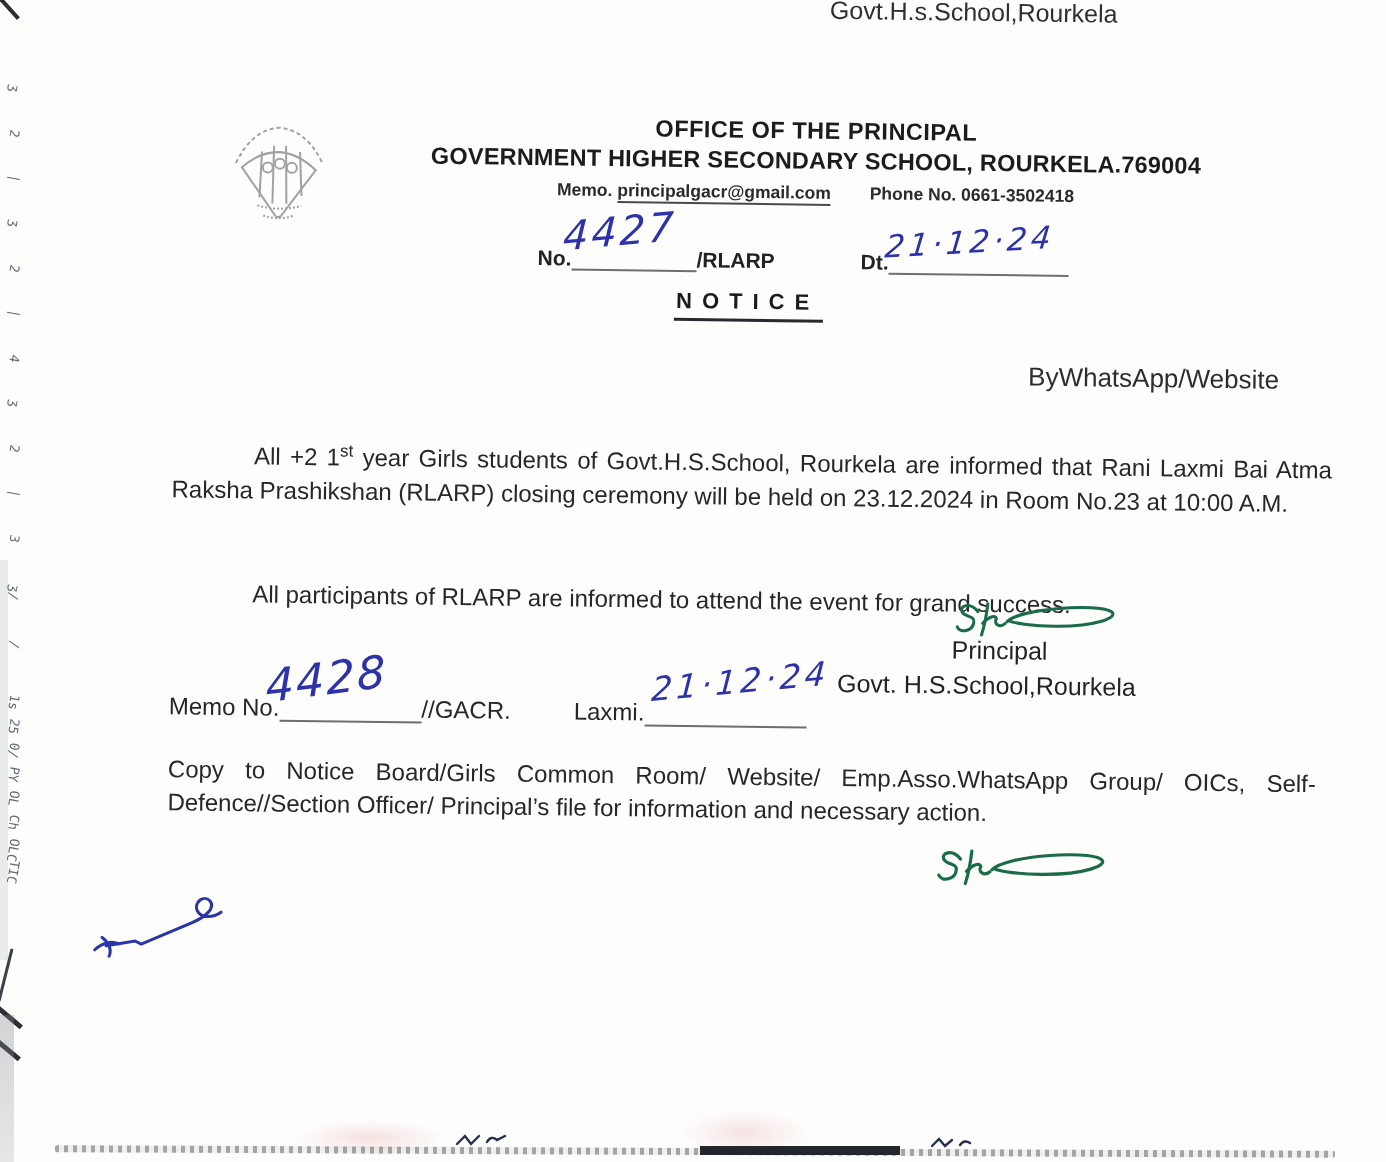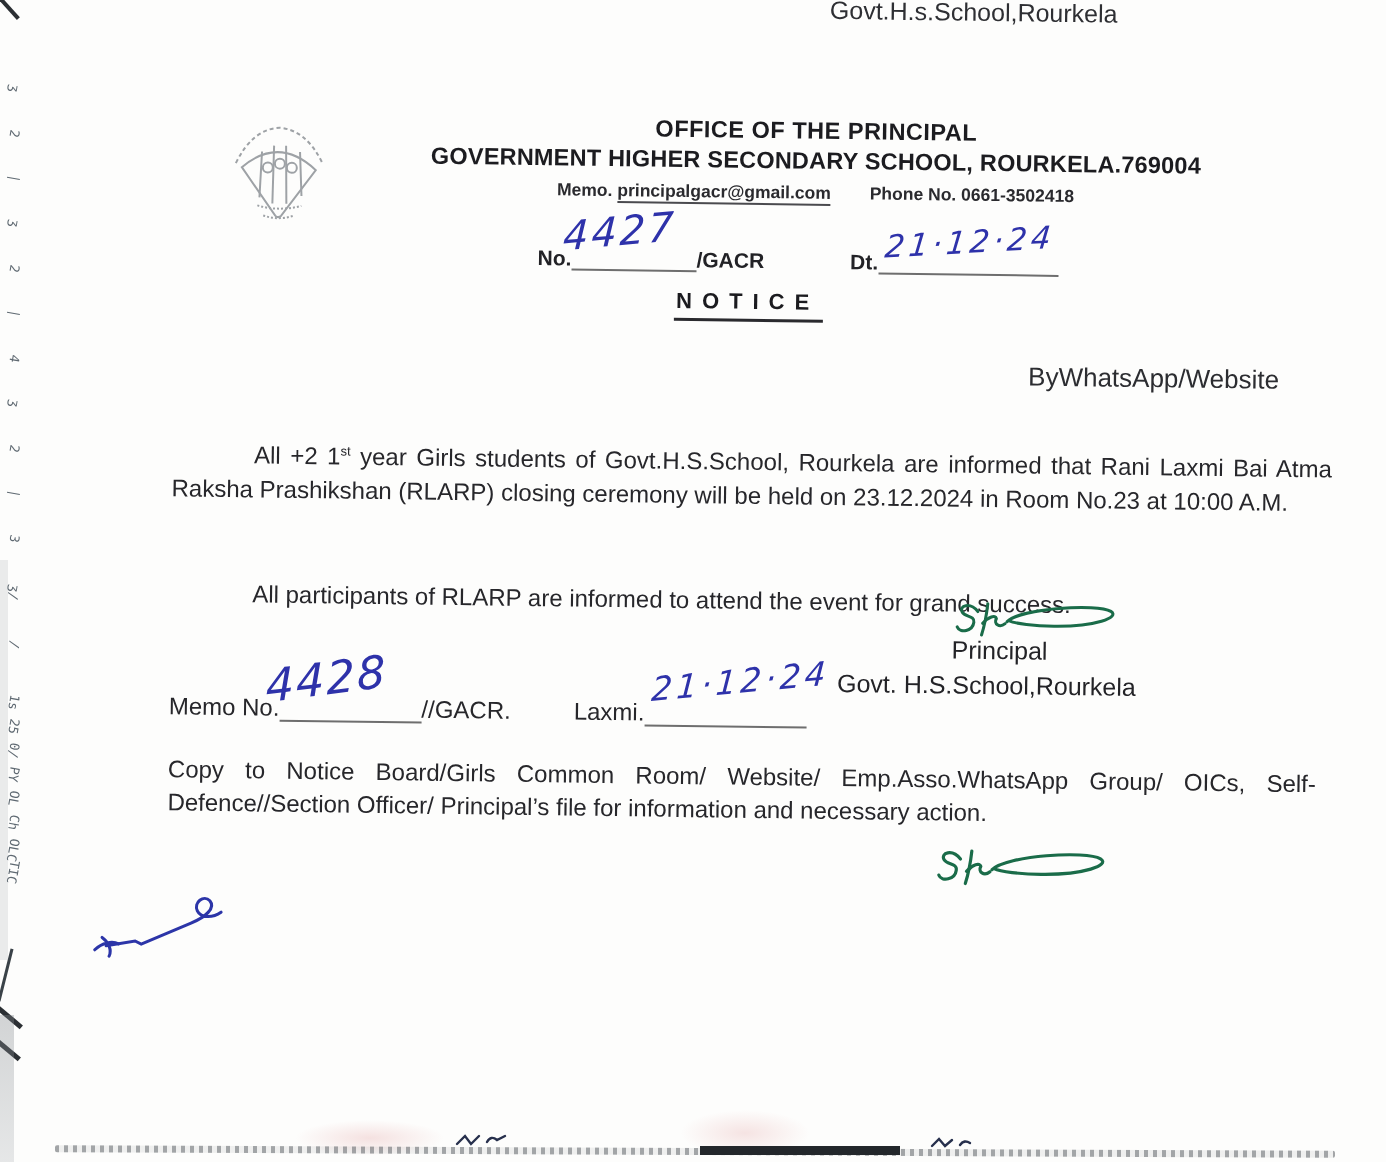--- a/index.html
+++ b/index.html
@@ -44,21 +44,21 @@
 
   
   .notice-title{left:678px;top:279px;font-size:22px;font-weight:bold;letter-spacing:10px;color:#1b1b1f;
     border-bottom:3px solid #2a2a2e;padding:0 4px 4px 2px;}
   .delivery{left:1033px;top:348px;font-size:26px;color:#2c2d31;}
 
   
   .para{font-size:24px;line-height:33.5px;text-align:justify;color:#27272b;}
   .para1{left:178px;top:406px;width:1160px;text-indent:82px;}
   .para2{left:178px;top:550px;width:1000px;text-indent:82px;text-align:left;}
-  sup{font-size:13px;}
+  sup{font-size:17px;}
 
   
   .sig{stroke:#1a6c49;fill:none;stroke-width:3.1;stroke-linecap:round;stroke-linejoin:round;}
   .sig1{left:952px;top:585px;width:185px;height:44px;}
   .sig2{left:938px;top:830px;width:190px;height:46px;}
   .role{font-size:25px;text-align:center;color:#232327;}
   .role1{left:928px;top:623px;width:160px;}
   .org1{left:846px;top:658px;font-size:25px;color:#232327;}
   .role2{left:898px;top:864px;width:165px;}
   .org2{left:833px;top:892px;font-size:25px;color:#232327;}
@@ -158,21 +158,21 @@
       <div class="h-contact">
         <span>Memo.</span>
         <span class="h-email">principalgacr@gmail.com</span>
         <span class="h-phone">Phone No. 0661-3502418</span>
       </div>
     </div>
 
     <div class="abs ref-row">
       <span>No.</span>
       <span class="uline u1"></span>
-      <span>/GACR</span>
+      <span>/RLARP</span>
       <span class="sp1"></span>
       <span>Dt.</span>
       <span class="uline u2"></span>
     </div>
     <div class="hand hand-no">4427</div>
     <div class="hand hand-dt">21·12·24</div>
 
     <div class="abs notice-title">NOTICE</div>
     <div class="abs delivery">ByWhatsApp/Website</div>
 

